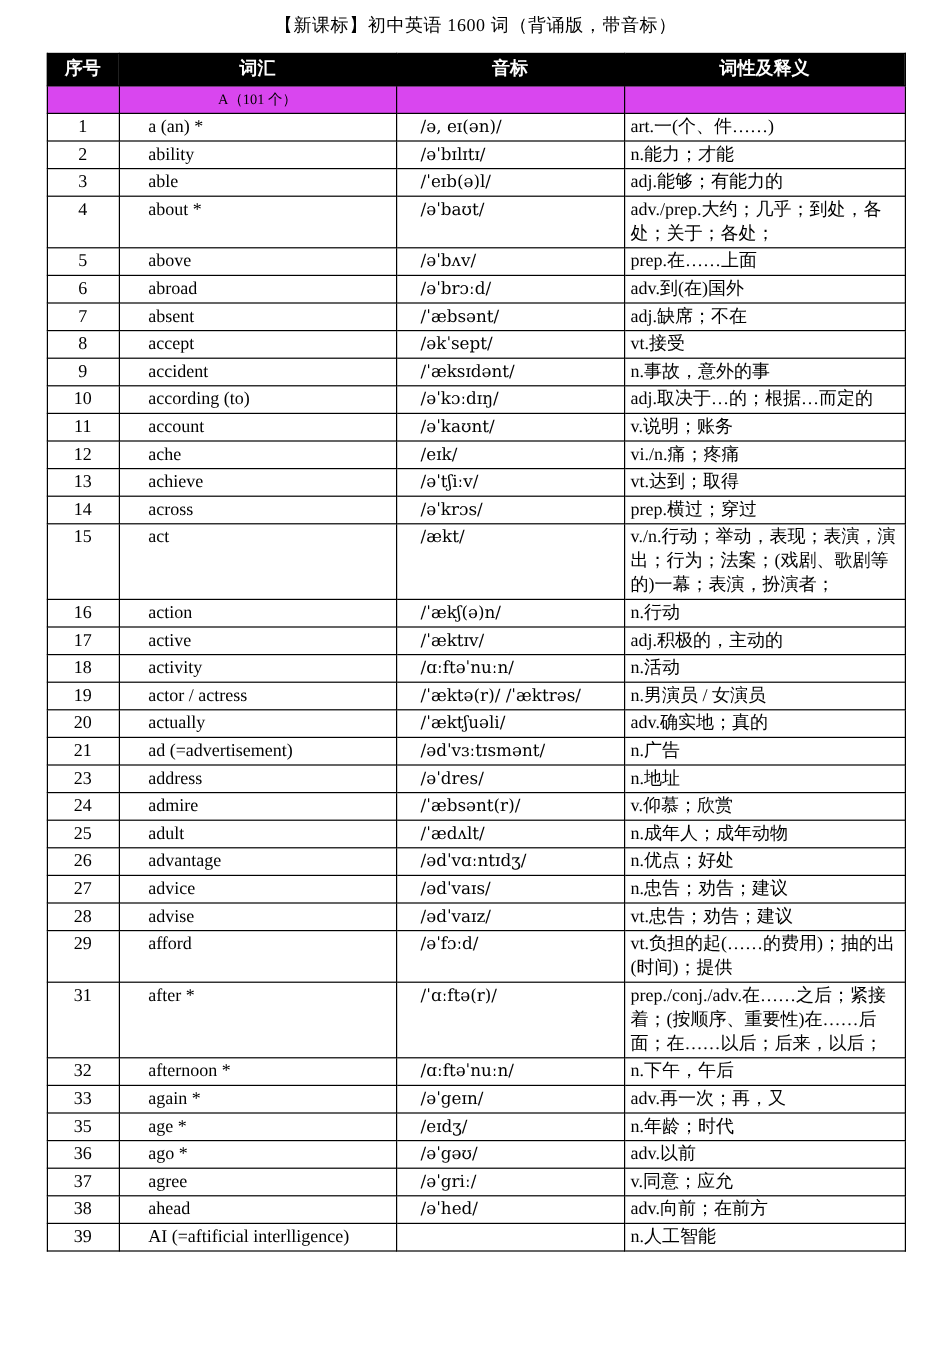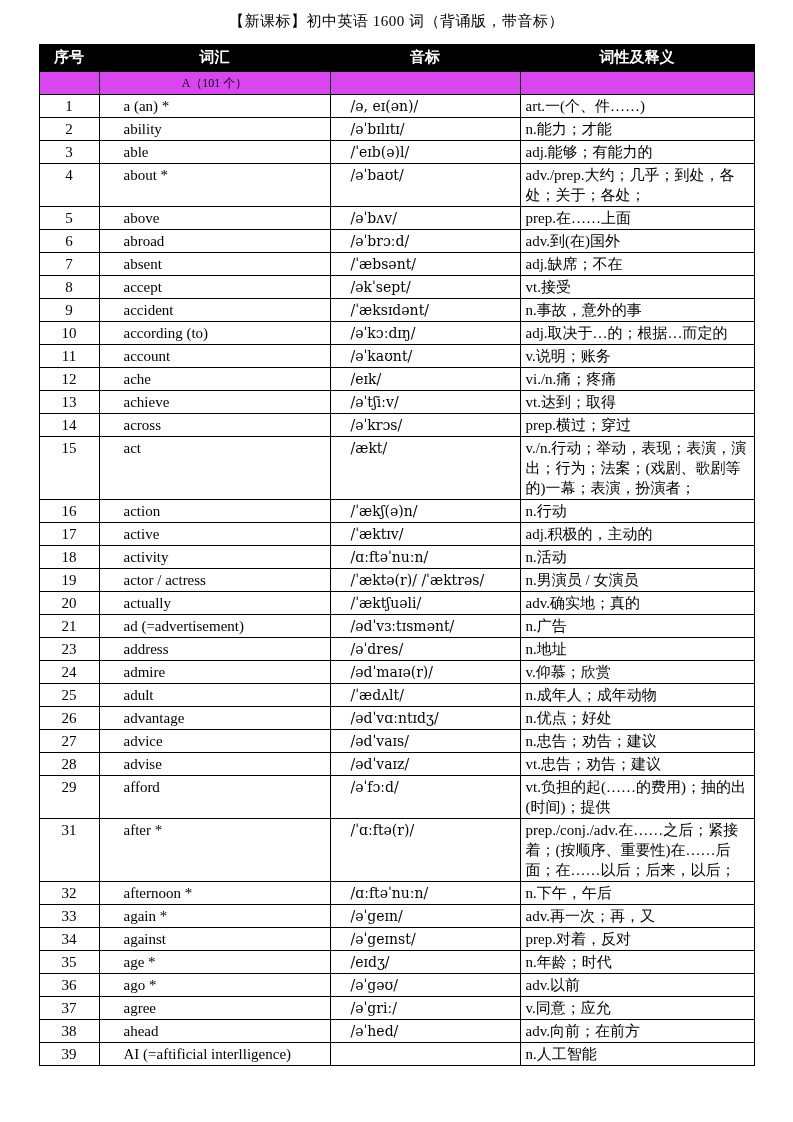--- a/index.html
+++ b/index.html
@@ -216,21 +216,21 @@
         </tr>
         <tr>
           <td class="col-no">23</td>
           <td class="col-word">address</td>
           <td class="col-phonetic">/əˈdres/</td>
           <td class="col-meaning">n.地址</td>
         </tr>
         <tr>
           <td class="col-no">24</td>
           <td class="col-word">admire</td>
-          <td class="col-phonetic">/ədˈmaɪə(r)/</td>
+          <td class="col-phonetic">/ˈæbsənt(r)/</td>
           <td class="col-meaning">v.仰慕；欣赏</td>
         </tr>
         <tr>
           <td class="col-no">25</td>
           <td class="col-word">adult</td>
           <td class="col-phonetic">/ˈædʌlt/</td>
           <td class="col-meaning">n.成年人；成年动物</td>
         </tr>
         <tr>
           <td class="col-no">26</td>
@@ -268,26 +268,20 @@
           <td class="col-phonetic">/ɑːftəˈnuːn/</td>
           <td class="col-meaning">n.下午，午后</td>
         </tr>
         <tr>
           <td class="col-no">33</td>
           <td class="col-word">again *</td>
           <td class="col-phonetic">/əˈgeɪn/</td>
           <td class="col-meaning">adv.再一次；再，又</td>
         </tr>
         <tr>
-          <td class="col-no">34</td>
-          <td class="col-word">against</td>
-          <td class="col-phonetic">/əˈgeɪnst/</td>
-          <td class="col-meaning">prep.对着，反对</td>
-        </tr>
-        <tr>
           <td class="col-no">35</td>
           <td class="col-word">age *</td>
           <td class="col-phonetic">/eɪdʒ/</td>
           <td class="col-meaning">n.年龄；时代</td>
         </tr>
         <tr>
           <td class="col-no">36</td>
           <td class="col-word">ago *</td>
           <td class="col-phonetic">/əˈgəʊ/</td>
           <td class="col-meaning">adv.以前</td>

